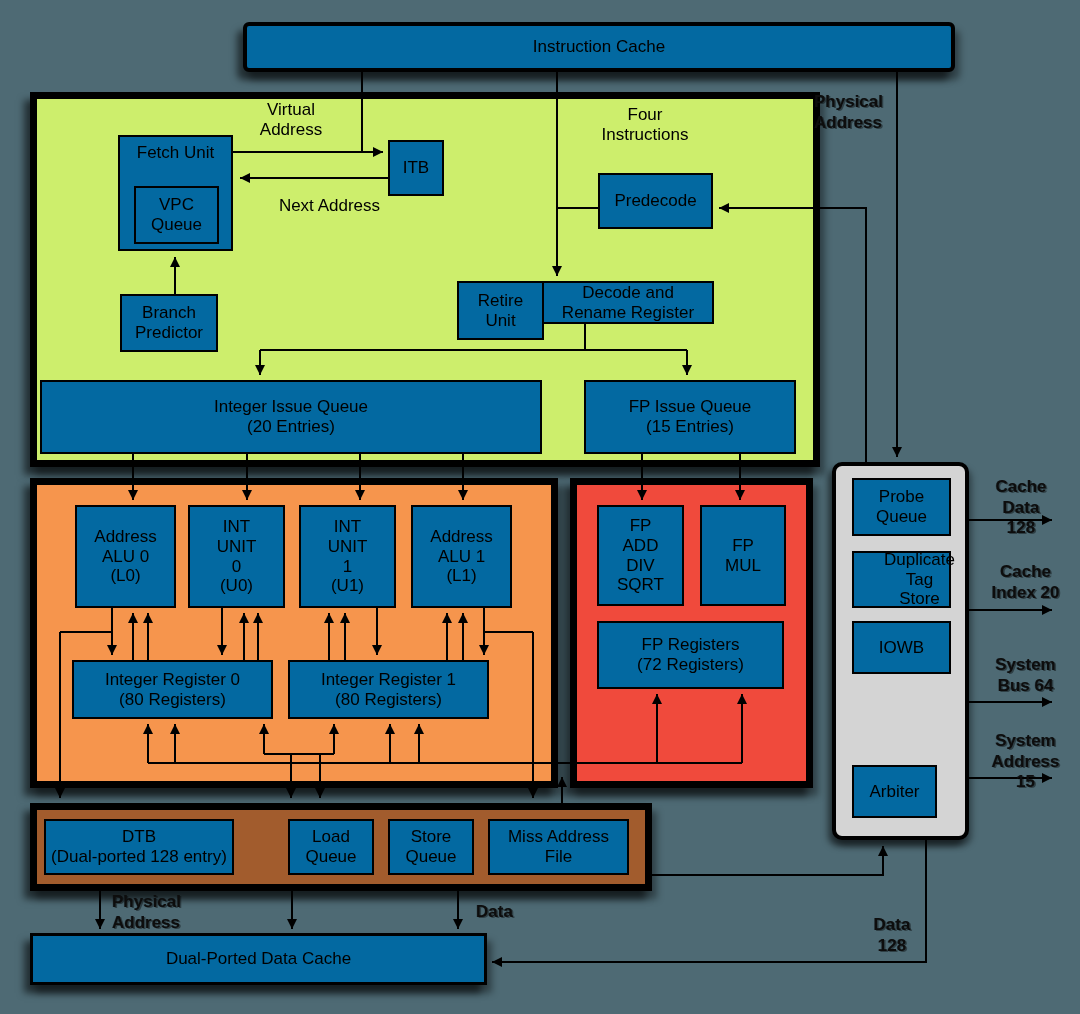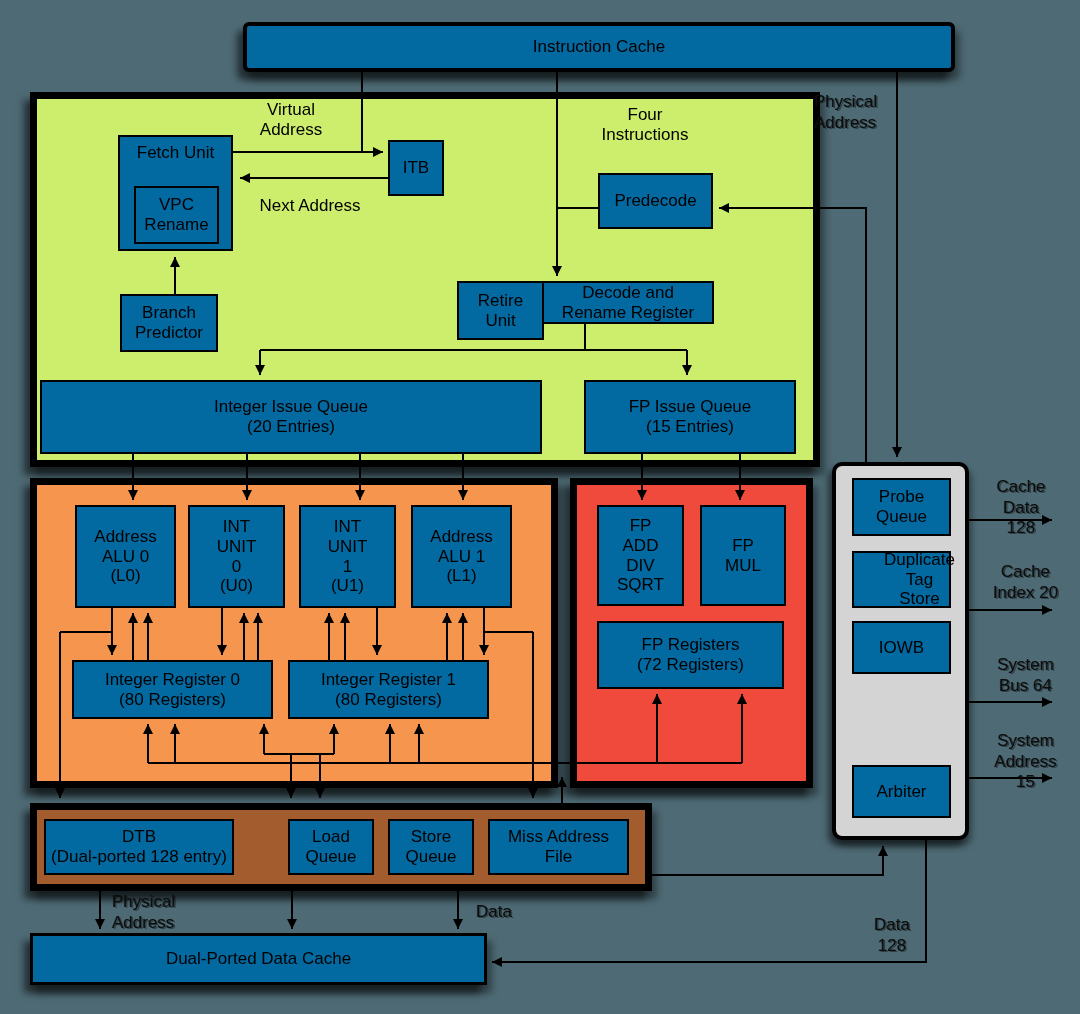--- a/index.html
+++ b/index.html
@@ -12,21 +12,21 @@
   .bx{
     position:absolute;box-sizing:border-box;background:#0369a1;border:2px solid #000;
     display:flex;align-items:center;justify-content:center;text-align:center;
     font-size:17px;line-height:1.16;white-space:pre-line;
   }
   .sh{box-shadow:-6px 8px 7px rgba(0,0,0,.55), 5px 8px 7px rgba(0,0,0,.38);}
   .sh2{box-shadow:-4px 6px 6px rgba(0,0,0,.5), 3px 6px 6px rgba(0,0,0,.35);}
   .lbl{position:absolute;font-size:17px;line-height:1.18;white-space:pre-line;text-align:center;}
   .olbl{
     position:absolute;font-size:17px;line-height:1.22;white-space:pre-line;
-    font-weight:normal;color:#0d0d0d;
+    font-weight:bold;color:#0d0d0d;
     text-shadow:1.5px 1px 0 rgba(0,0,0,.4), -0.5px -0.5px 0 rgba(0,0,0,.28);
   }
   svg.wires{position:absolute;left:0;top:0;pointer-events:none;}
   .topalign{align-items:flex-start;padding-top:6px;}
 </style>
 </head>
 <body>
 
 <div class="canvas">
 
@@ -114,21 +114,21 @@
         <path d="M969,778 H1052" marker-end="url(#a)"></path>
       </g>
     </g>
   </svg>
 
   <div class="bx sh" style="left:243px;top:22px;width:712px;height:50px;border-width:4px;border-radius:6px;">Instruction Cache</div>
   <div class="bx sh" style="left:30px;top:933px;width:457px;height:52px;border-width:3px;">Dual-Ported Data Cache</div>
 
   <div class="bx topalign" style="left:118px;top:135px;width:115px;height:116px;">Fetch Unit</div>
   <div class="bx" style="left:134px;top:186px;width:85px;height:58px;">VPC
-Rename</div>
+Queue</div>
   <div class="bx" style="left:388px;top:140px;width:56px;height:56px;">ITB</div>
   <div class="bx" style="left:120px;top:294px;width:98px;height:58px;">Branch
 Predictor</div>
   <div class="bx" style="left:598px;top:173px;width:115px;height:56px;">Predecode</div>
   <div class="bx" style="left:457px;top:281px;width:87px;height:59px;">Retire
 Unit</div>
   <div class="bx" style="left:542px;top:281px;width:172px;height:43px;">Decode and
 Rename Register</div>
   <div class="bx" style="left:40px;top:380px;width:502px;height:74px;">Integer Issue Queue
 (20 Entries)</div>
@@ -161,34 +161,34 @@
   <div class="bx" style="left:700px;top:505px;width:86px;height:101px;">FP
 MUL</div>
   <div class="bx" style="left:597px;top:621px;width:187px;height:68px;">FP Registers
 (72 Registers)</div>
 
   <div class="bx" style="left:852px;top:478px;width:99px;height:58px;">Probe
 Queue</div>
   <div class="bx" style="left:852px;top:551px;width:99px;height:57px;padding-left:36px;">Duplicate
 Tag Store</div>
   <div class="bx" style="left:852px;top:621px;width:99px;height:53px;">IOWB</div>
-  <div class="bx" style="left:852px;top:765px;width:99px;height:53px;">Arbiter</div>
+  <div class="bx" style="left:852px;top:765px;width:85px;height:53px;">Arbiter</div>
 
   <div class="bx" style="left:44px;top:819px;width:190px;height:56px;">DTB
 (Dual-ported 128 entry)</div>
   <div class="bx" style="left:288px;top:819px;width:86px;height:56px;">Load
 Queue</div>
   <div class="bx" style="left:388px;top:819px;width:86px;height:56px;">Store
 Queue</div>
   <div class="bx" style="left:488px;top:819px;width:141px;height:56px;">Miss Address
 File</div>
 
   <div class="lbl" style="left:231px;top:100px;width:120px;">Virtual
 Address</div>
-  <div class="lbl" style="left:240px;top:196px;width:140px;">Next Address</div>
+  <div class="lbl" style="left:240px;top:196px;width:140px;text-align:right;">Next Address</div>
   <div class="lbl" style="left:575px;top:105px;width:140px;">Four
 Instructions</div>
 
   <div class="olbl" style="left:814px;top:92px;width:90px;text-align:left;">Physical
 Address</div>
   <div class="olbl" style="left:985px;top:477px;width:72px;text-align:center;">Cache
 Data
 128</div>
   <div class="olbl" style="left:978px;top:562px;width:95px;text-align:center;">Cache
 Index 20</div>

